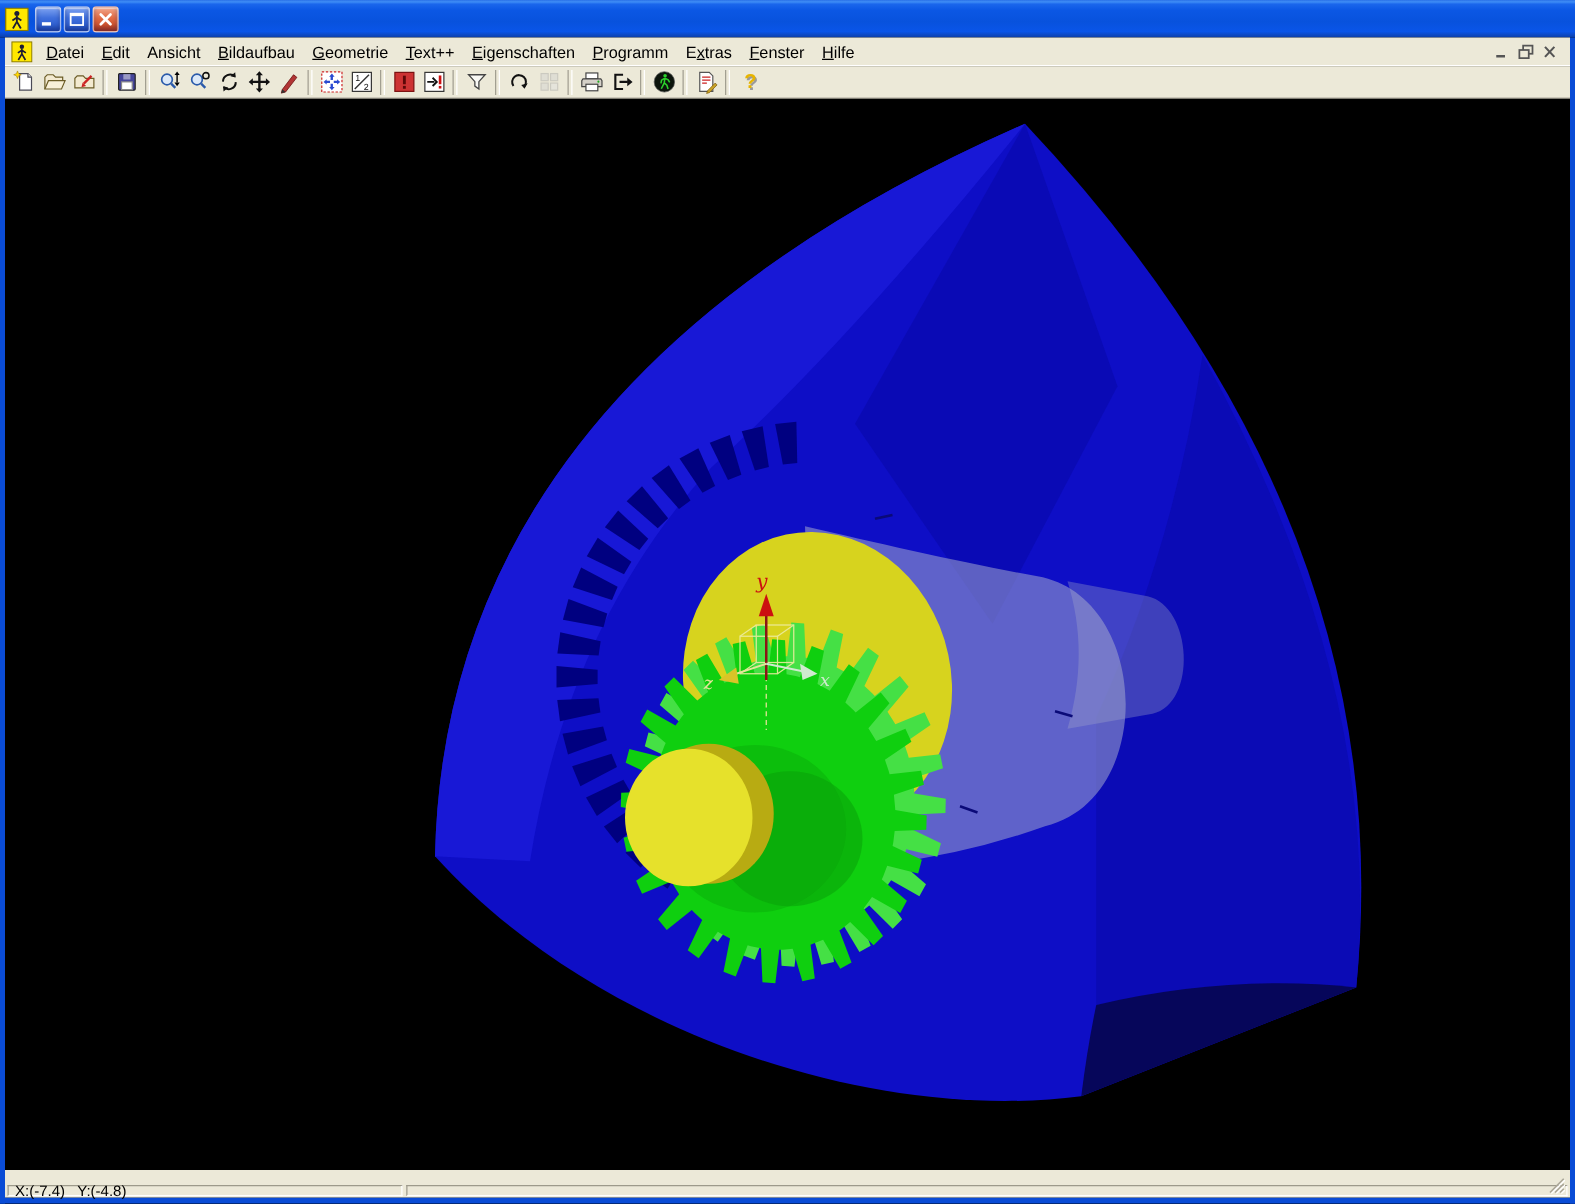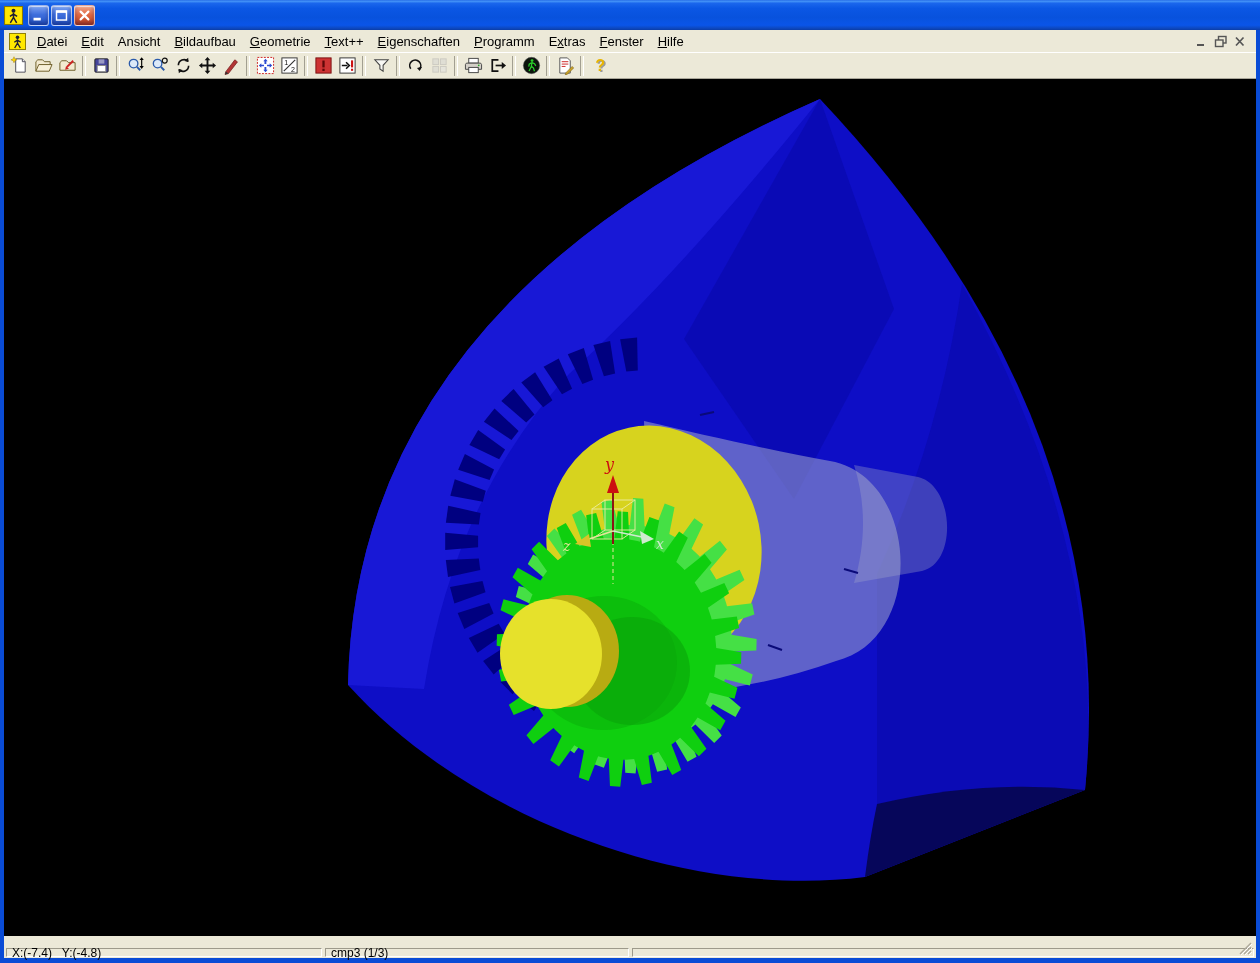--- a/index.html
+++ b/index.html
@@ -363,23 +363,20 @@
           <text class="axis-label" x="559" y="472" font-size="14" fill="#E6E49A">z</text>
           <text class="axis-label" x="652" y="470" font-size="14" fill="#CFEACF">x</text>
         </g>
       </svg>
     </div>
 
     <div class="statusbar">
       <div class="sb-panel sb1">
         <span>X:(-7.4)   Y:(-4.8)</span>
       </div>
-      <div class="sb-panel sb2">
-        <span>cmp3 (1/3)</span>
-      </div>
       <div class="sb-panel sb3">
         <span class="grip">
           <svg viewBox="0 0 13 13">
               <path d="M12 1L1 12M12 5L5 12M12 9L9 12" stroke="#aca899" stroke-width="1.4"></path>
               <path d="M13 2L2 13M13 6L6 13M13 10L10 13" stroke="#fff" stroke-width="1"></path>
             </svg>
         </span>
       </div>
     </div>
 

